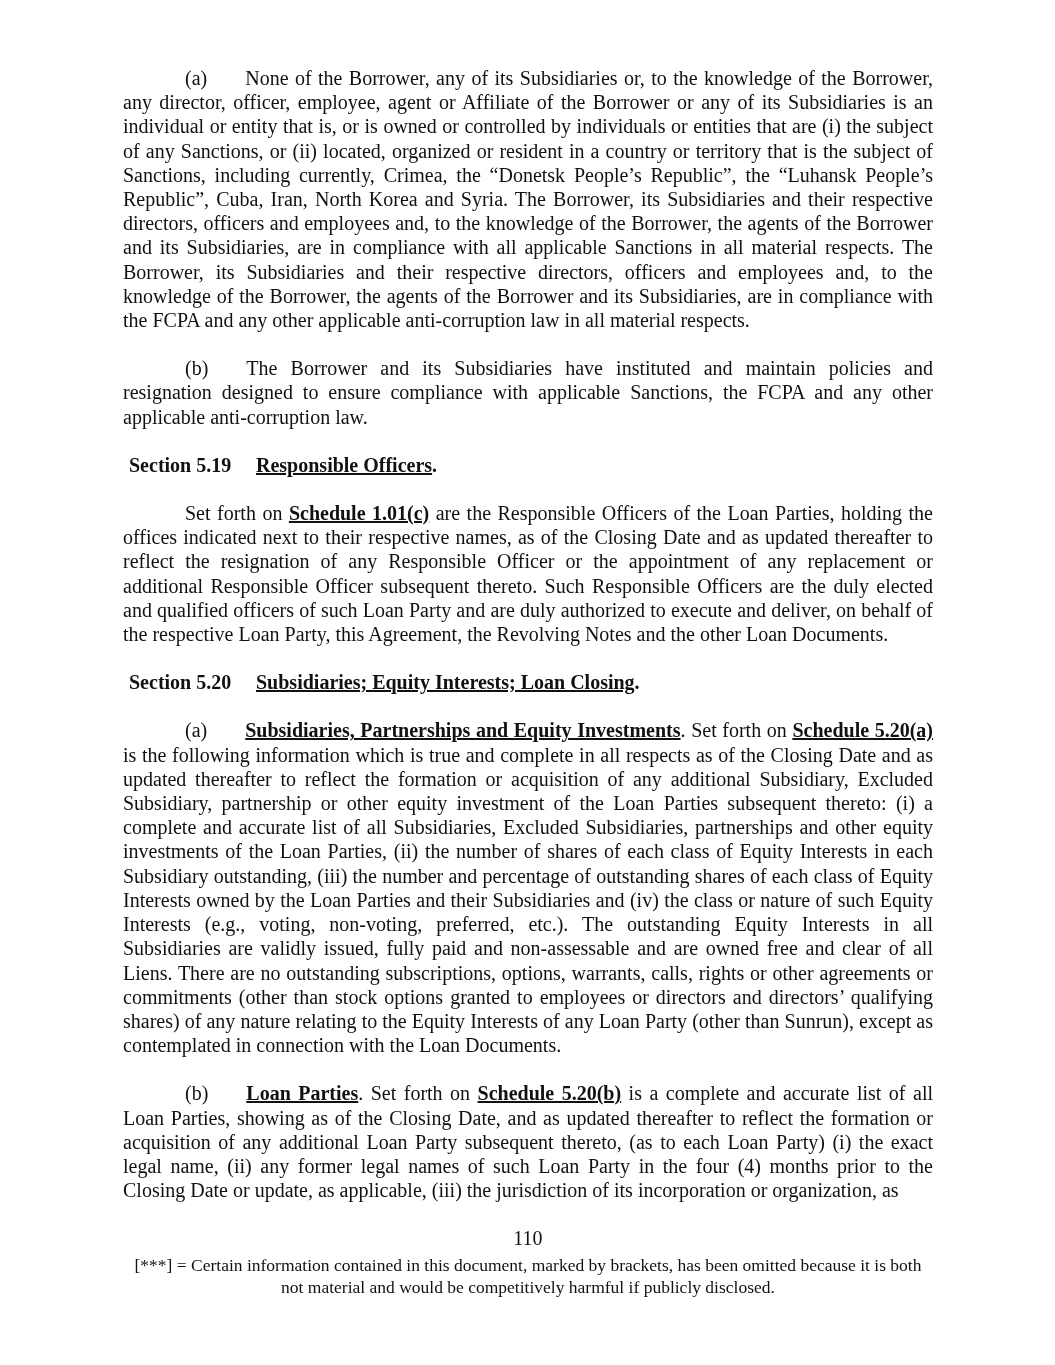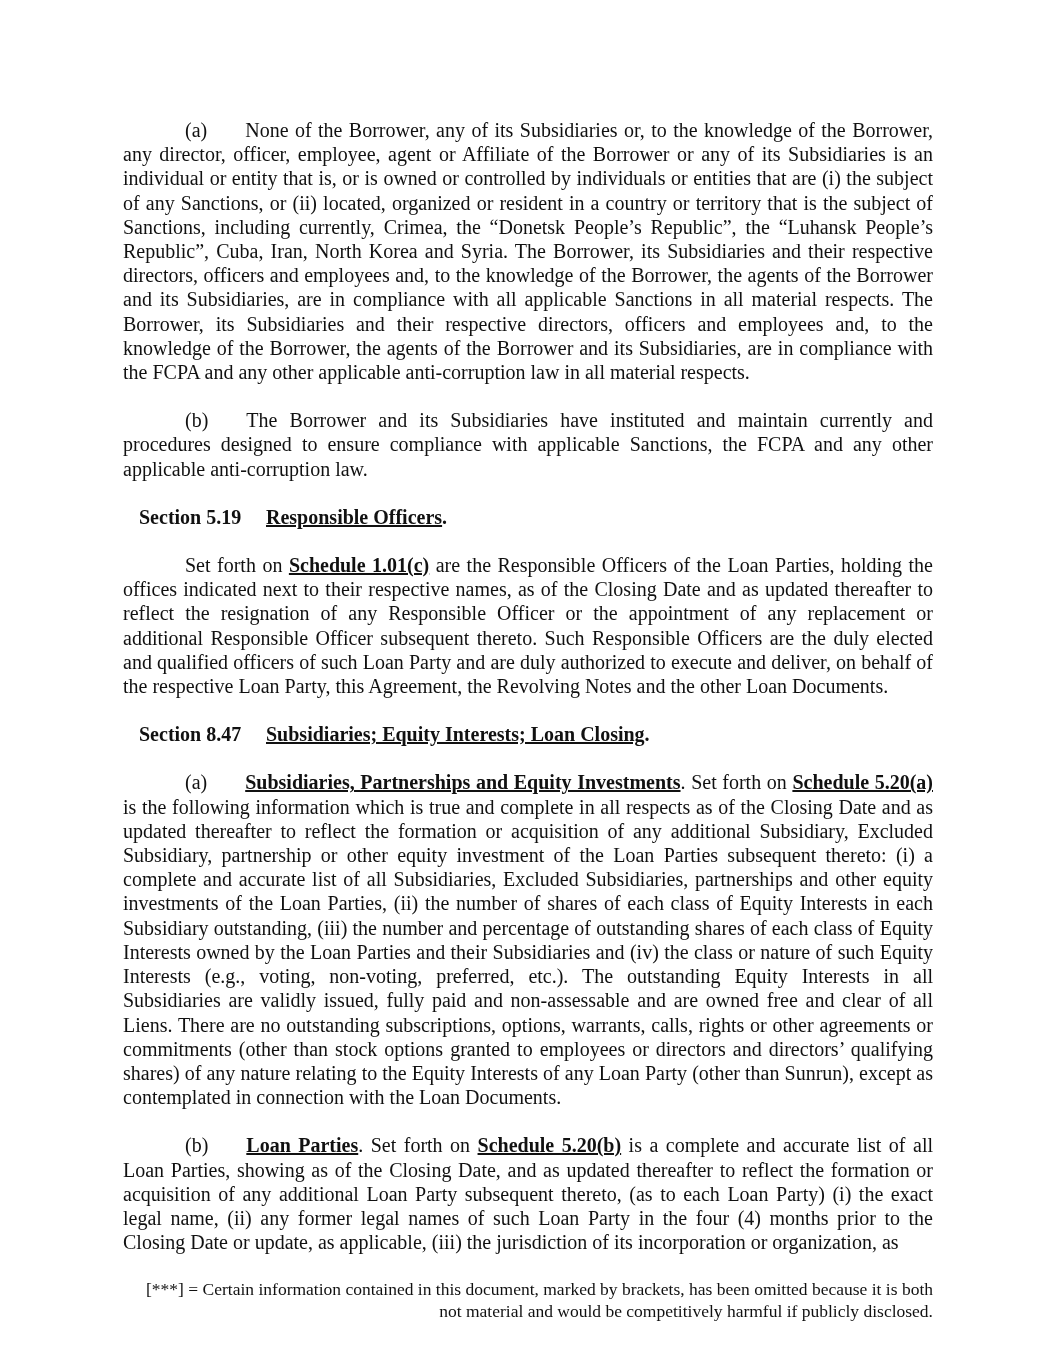--- a/index.html
+++ b/index.html
@@ -14,31 +14,31 @@
     background: #ffffff;
     color: #111111;
     font-family: "Liberation Serif", "DejaVu Serif", serif;
     overflow: hidden;
   }
   .content {
     position: absolute;
     left: 123px;
     top: 0;
     width: 810px;
-    padding-top: 118px;
+    padding-top: 66px;
   }
   p.body-para {
     margin: 0 0 24px 0;
     font-size: 20px;
     line-height: 24.2px;
     text-align: justify;
     text-indent: 62px;
   }
   p.heading {
-    margin: 0 0 24px 16px;
+    margin: 0 0 24px 6px;
     font-size: 20px;
     line-height: 24.2px;
     font-weight: bold;
     text-align: left;
     text-indent: 0;
   }
   .secnum {
     display: inline-block;
     width: 127px;
   }
@@ -55,40 +55,41 @@
   }
   .pagenum {
     text-align: center;
     font-size: 20px;
     line-height: 24px;
     margin: 0 0 4px 0;
   }
   .footnote {
     font-size: 17.5px;
     line-height: 22px;
-    text-align: right;
+    text-align: center;
   }
 </style>
 </head>
 <body>
 
 <div class="page">
   <div class="content">
 
     <p class="body-para"><span>(a)</span><span class="tab"></span><span>None of the Borrower, any of its Subsidiaries or, to the knowledge of the Borrower, any director, officer, employee, agent or Affiliate of the Borrower or any of its Subsidiaries is an individual or entity that is, or is owned or controlled by individuals or entities that are (i) the subject of any Sanctions, or (ii) located, organized or resident in a country or territory that is the subject of Sanctions, including currently, Crimea, the “Donetsk People’s Republic”, the “Luhansk People’s Republic”, Cuba, Iran, North Korea and Syria. The Borrower, its Subsidiaries and their respective directors, officers and employees and, to the knowledge of the Borrower, the agents of the Borrower and its Subsidiaries, are in compliance with all applicable Sanctions in all material respects. The Borrower, its Subsidiaries and their respective directors, officers and employees and, to the knowledge of the Borrower, the agents of the Borrower and its Subsidiaries, are in compliance with the FCPA and any other applicable anti-corruption law in all material respects.</span></p>
 
-    <p class="body-para"><span>(b)</span><span class="tab"></span><span>The Borrower and its Subsidiaries have instituted and maintain currently and procedures designed to ensure compliance with applicable Sanctions, the FCPA and any other applicable anti-corruption law.</span></p>
+    <p class="body-para"><span>(b)</span><span class="tab"></span><span>The Borrower and its Subsidiaries have instituted and maintain policies and resignation designed to ensure compliance with applicable Sanctions, the FCPA and any other applicable anti-corruption law.</span></p>
 
     <p class="heading"><span class="secnum">Section 5.19</span><span class="sectitle">Responsible Officers</span><span>.</span></p>
 
     <p class="body-para"><span>Set forth on </span><span class="uline">Schedule 1.01(c)</span><span> are the Responsible Officers of the Loan Parties, holding the offices indicated next to their respective names, as of the Closing Date and as updated thereafter to reflect the resignation of any Responsible Officer or the appointment of any replacement or additional Responsible Officer subsequent thereto.  Such Responsible Officers are the duly elected and qualified officers of such Loan Party and are duly authorized to execute and deliver, on behalf of the respective Loan Party, this Agreement, the Revolving Notes and the other Loan Documents.</span></p>
 
-    <p class="heading"><span class="secnum">Section 8.47</span><span class="sectitle">Subsidiaries; Equity Interests; Loan Closing</span><span>.</span></p>
+    <p class="heading"><span class="secnum">Section 5.20</span><span class="sectitle">Subsidiaries; Equity Interests; Loan Closing</span><span>.</span></p>
 
     <p class="body-para"><span>(a)</span><span class="tab"></span><span class="uline">Subsidiaries, Partnerships and Equity Investments</span><span>.  Set forth on </span><span class="uline">Schedule 5.20(a)</span><span> is the following information which is true and complete in all respects as of the Closing Date and as updated thereafter to reflect the formation or acquisition of any additional Subsidiary, Excluded Subsidiary, partnership or other equity investment of the Loan Parties subsequent thereto:  (i) a complete and accurate list of all Subsidiaries, Excluded Subsidiaries, partnerships and other equity investments of the Loan Parties, (ii) the number of shares of each class of Equity Interests in each Subsidiary outstanding, (iii) the number and percentage of outstanding shares of each class of Equity Interests owned by the Loan Parties and their Subsidiaries and (iv) the class or nature of such Equity Interests (e.g., voting, non-voting, preferred, etc.).  The outstanding Equity Interests in all Subsidiaries are validly issued, fully paid and non-assessable and are owned free and clear of all Liens.  There are no outstanding subscriptions, options, warrants, calls, rights or other agreements or commitments (other than stock options granted to employees or directors and directors’ qualifying shares) of any nature relating to the Equity Interests of any Loan Party (other than Sunrun), except as contemplated in connection with the Loan Documents.</span></p>
 
     <p class="body-para"><span>(b)</span><span class="tab"></span><span class="uline">Loan Parties</span><span>.  Set forth on </span><span class="uline">Schedule 5.20(b)</span><span> is a complete and accurate list of all Loan Parties, showing as of the Closing Date, and as updated thereafter to reflect the formation or acquisition of any additional Loan Party subsequent thereto, (as to each Loan Party) (i) the exact legal name, (ii) any former legal names of such Loan Party in the four (4) months prior to the Closing Date or update, as applicable, (iii) the jurisdiction of its incorporation or organization, as</span></p>
 
+    <div class="pagenum">110</div>
 
     <div class="footnote">[***] = Certain information contained in this document, marked by brackets, has been omitted because it is both not material and would be competitively harmful if publicly disclosed.</div>
 
   </div>
 </div>
 
 </body></html>

